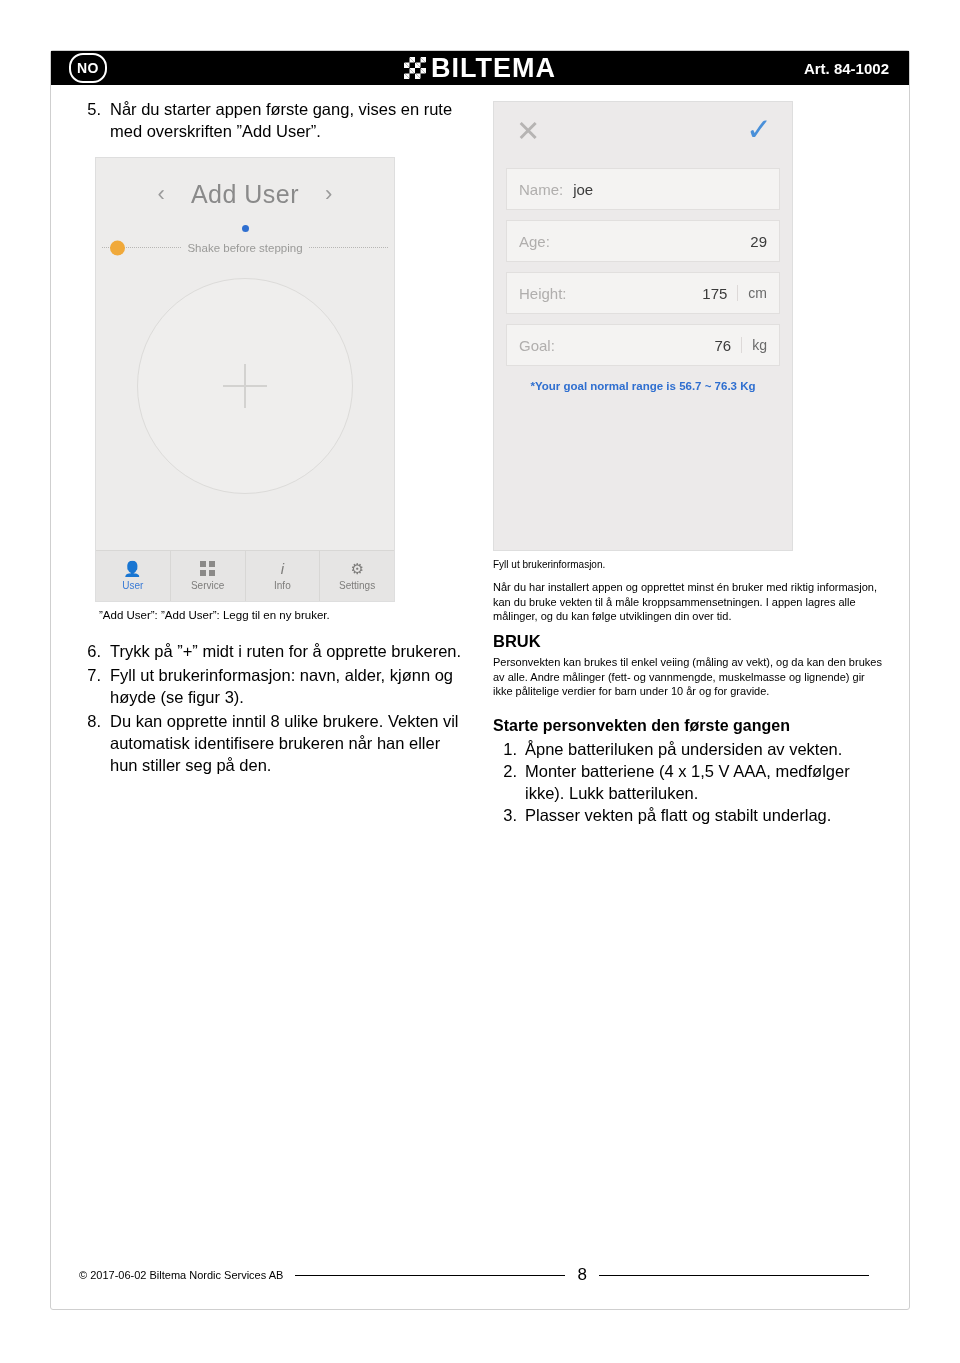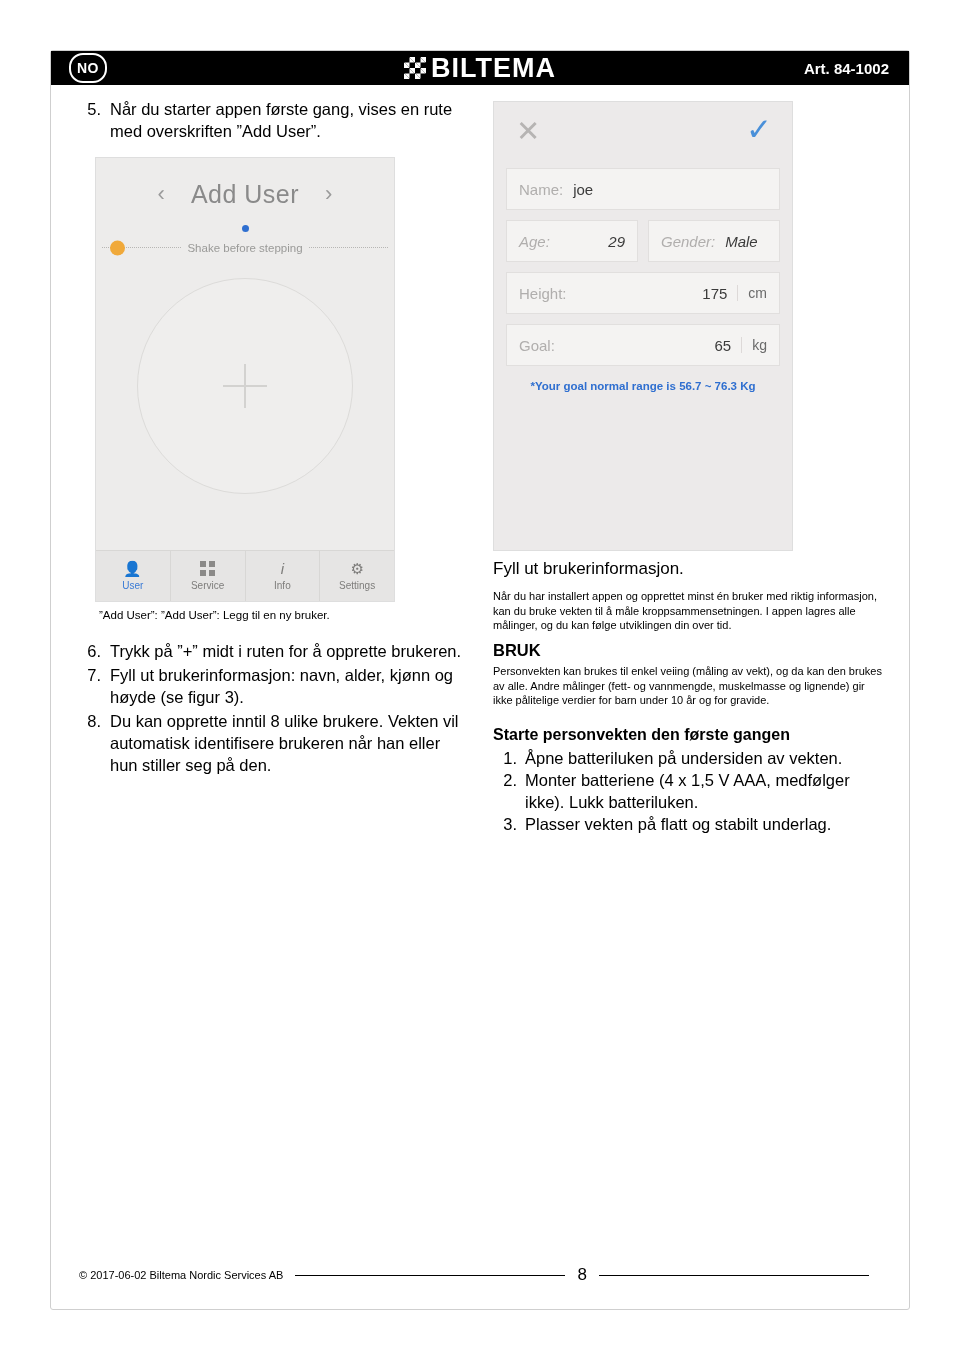--- a/index.html
+++ b/index.html
@@ -203,21 +203,21 @@
     background-size: 6px 6px;
     background-position: 0 0, 9px 0, 0 9px, 9px 9px;
     background-repeat: no-repeat;
   }
 
   .caption {
     font-size: 11.5px;
     margin: 7px 0 0 24px;
   }
   .caption2 {
-    font-size: 17px;
+    font-size: 10px;
     margin: 8px 0 0 0;
   }
 
   
   .shot2 {
     width: 300px; height: 450px;
     background: #eceaea;
     border: 1px solid #dedede;
     box-sizing: border-box;
     position: relative;
@@ -257,21 +257,21 @@
     height: 42px;
     display: flex; align-items: center;
     padding: 0 12px;
     box-sizing: border-box;
     font-size: 15px;
     color: #555;
   }
   .field .lbl { color: #b0aead; }
   .field .val { color: #3b3b3b; margin-left: 10px; }
   .row2 { display: flex; margin: 10px 12px 0 12px; gap: 10px; }
-  .row2 .field { margin: 0; flex: 1; font-style: italic; }
+  .row2 .field { margin: 0; flex: 1; }
   .field .val-right { margin-left: auto; color: #3b3b3b; }
   .field .unit {
     margin-left: 10px; padding-left: 10px;
     border-left: 1px solid #ddd9d8; color: #6a6a6a; font-size: 14px;
   }
   .goalnote {
     color: #2f6fd0; font-size: 11.5px; font-weight: bold;
     text-align: center; margin-top: 14px;
   }
 
@@ -400,35 +400,31 @@
         <div class="field">
           <span class="lbl">Name:</span>
           <span class="val">joe</span>
         </div>
 
         <div class="row2">
           <div class="field">
             <span class="lbl">Age:</span>
             <span class="val-right">29</span>
           </div>
-          <div class="field">
-            <span class="lbl">Gender:</span>
-            <span class="val">Male</span>
-          </div>
         </div>
 
         <div class="field">
           <span class="lbl">Height:</span>
           <span class="val-right">175</span>
           <span class="unit">cm</span>
         </div>
 
         <div class="field">
           <span class="lbl">Goal:</span>
-          <span class="val-right">65</span>
+          <span class="val-right">76</span>
           <span class="unit">kg</span>
         </div>
 
         <div class="goalnote">*Your goal normal range is 56.7 ~ 76.3 Kg</div>
       </div>
 
       <div class="caption2">Fyll ut brukerinformasjon.</div>
 
       <p class="para">Når du har installert appen og opprettet minst én bruker med riktig informasjon, kan du bruke vekten til å måle kroppsammensetningen. I appen lagres alle målinger, og du kan følge utviklingen din over tid.</p>
 

